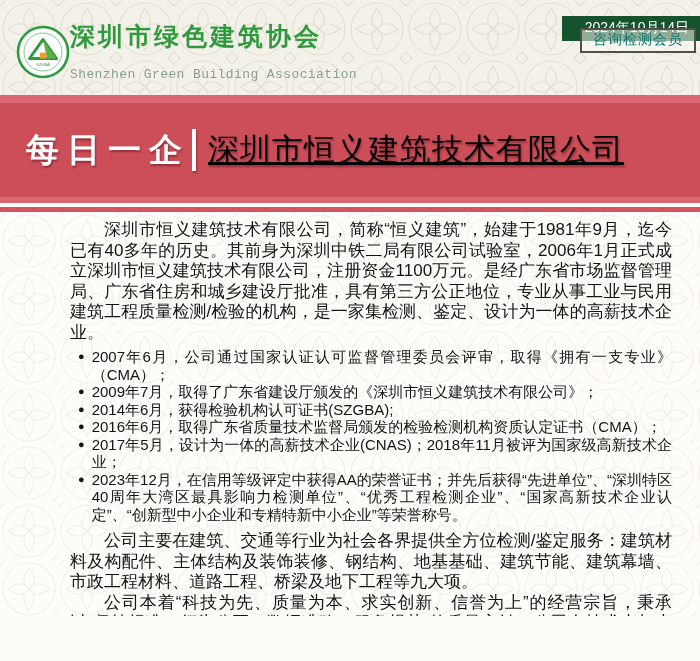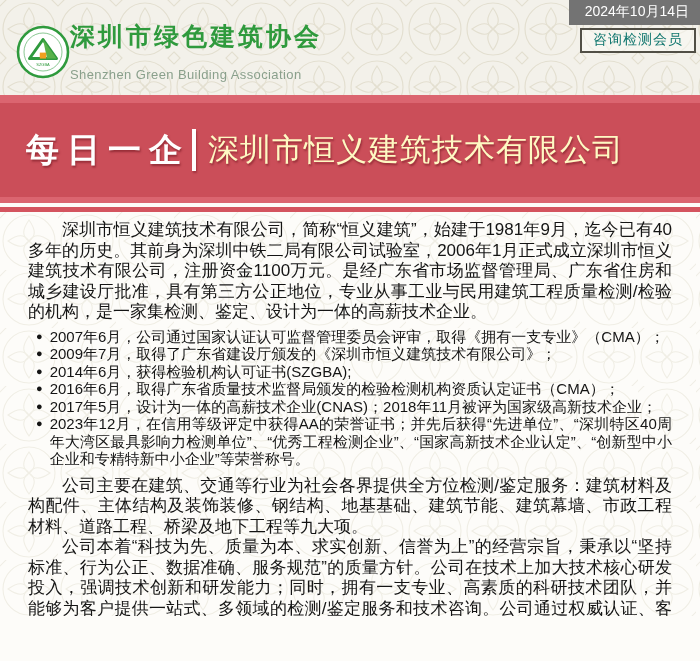--- a/index.html
+++ b/index.html
@@ -7,48 +7,48 @@
   .page {
     position:relative; width:700px; height:661px; overflow:hidden;
     background:#fdfcf9; font-family:"Liberation Sans", sans-serif;
   }
   
   .hdr { position:relative; height:95px; background:#f3f1ea; overflow:hidden; }
   .pattern { position:absolute; left:0; top:0; width:100%; height:100%; }
   .logo-row { position:absolute; left:16px; top:21px; display:flex; align-items:center; z-index:2; }
   .logo-mark { width:54px; height:54px; display:block; }
   .org-cn { color:#2f9a3d; font-size:25px; font-weight:bold; letter-spacing:3px; line-height:30px; }
-  .org-en { color:#8aa08c; font-size:13px; letter-spacing:0.4px; margin-top:16px; }
+  .org-en { color:#8aa08c; font-size:13px; letter-spacing:0.4px; margin-top:16px;font-family:Liberation Mono, monospace; }
   .date-badge {
-    position:absolute; top:0; right:0; z-index:2;
-    background:#737373; color:#ffffff; font-size:14px; padding:3px 11px 4px 16px;
+    position:absolute; top:16px; right:0; z-index:2;
+    background:#14532d; color:#ffffff; font-size:14px; padding:3px 11px 4px 23px;
   }
   .member-badge {
     position:absolute; top:28px; right:4px; z-index:2;
     border:2px solid #514f46; color:#0f766e; background:rgba(250,249,244,.55);
     font-size:14px; padding:1px 11px 2px; letter-spacing:1px;
   }
   
   .banner {
     height:108px; background:#cb4e59;
     border-top:8px solid #db6570; border-bottom:6px solid #db6570;
     display:flex; align-items:center; padding-left:26px;
   }
   .banner-series {
     font-family:"Liberation Serif", serif; font-weight:bold; font-size:33px; color:#ffffff;
     letter-spacing:8px; text-shadow:1px 2px 2px rgba(110,20,30,.55); white-space:nowrap;
   }
   .banner-sep { width:4px; height:42px; background:#ffffff; margin:0 12px 0 2px; box-shadow:1px 2px 2px rgba(110,20,30,.45); }
   .banner-company {
-    font-family:"Liberation Serif", serif; font-size:31px; color:#fef9c3;
-    letter-spacing:1px; text-shadow:1px 2px 2px rgba(110,20,30,.55); white-space:nowrap;
+    font-family:"Liberation Serif", serif; font-size:31px; color:#000000;
+    letter-spacing:1px; text-shadow:1px 2px 2px rgba(110,20,30,.55); white-space:nowrap;text-decoration:underline;
   }
   .banner-rule { height:5px; background:#d4545f; margin-top:4px; }
   
-  .main { position:relative; height:404px; overflow:hidden; }
+  .main { position:relative; height:404px; overflow:hidden;padding-left:42px; }
   .content { position:relative; z-index:2; padding:8px 28px 0; color:#141414; }
   .para { font-size:17px; line-height:20.5px; text-align:justify; text-indent:2em; }
   .milestones { list-style:none; margin:5px 0 0; padding-left:8px; }
   .milestones li { display:flex; align-items:flex-start; }
   .bullet-dot { flex:0 0 auto; font-size:11px; line-height:17.5px; margin-right:7px; }
   .bullet-text { flex:1; font-size:15px; line-height:17.5px; text-align:justify; }
   .para.gap-top { margin-top:8px; }
 </style>
 </head>
 <body>

